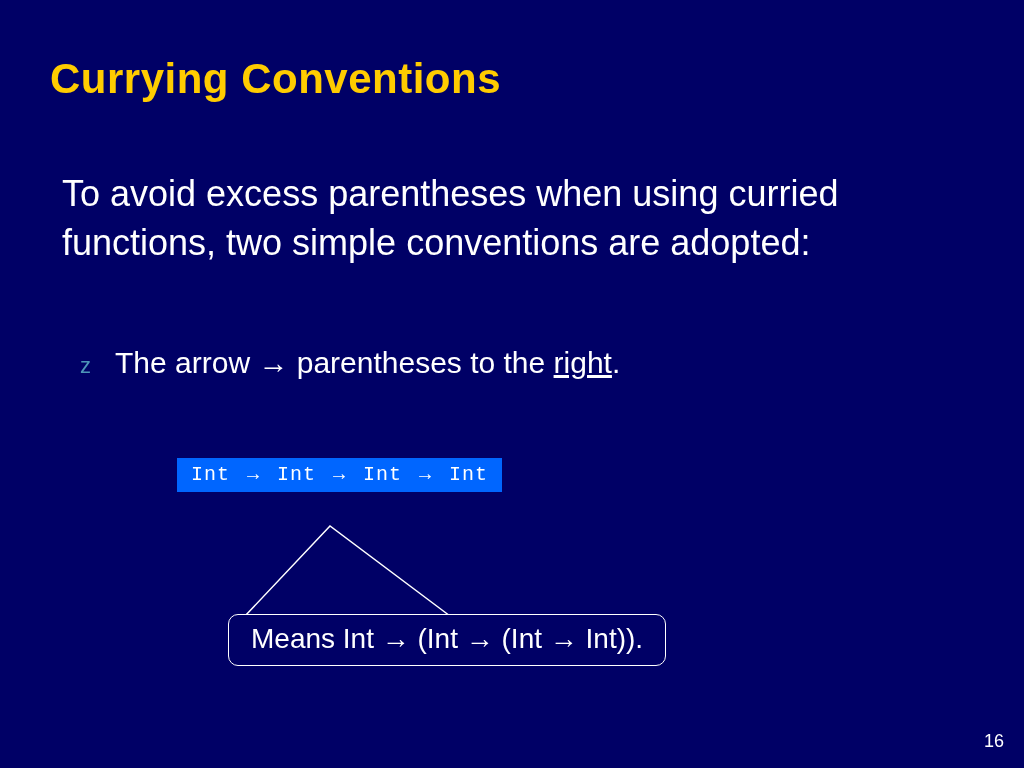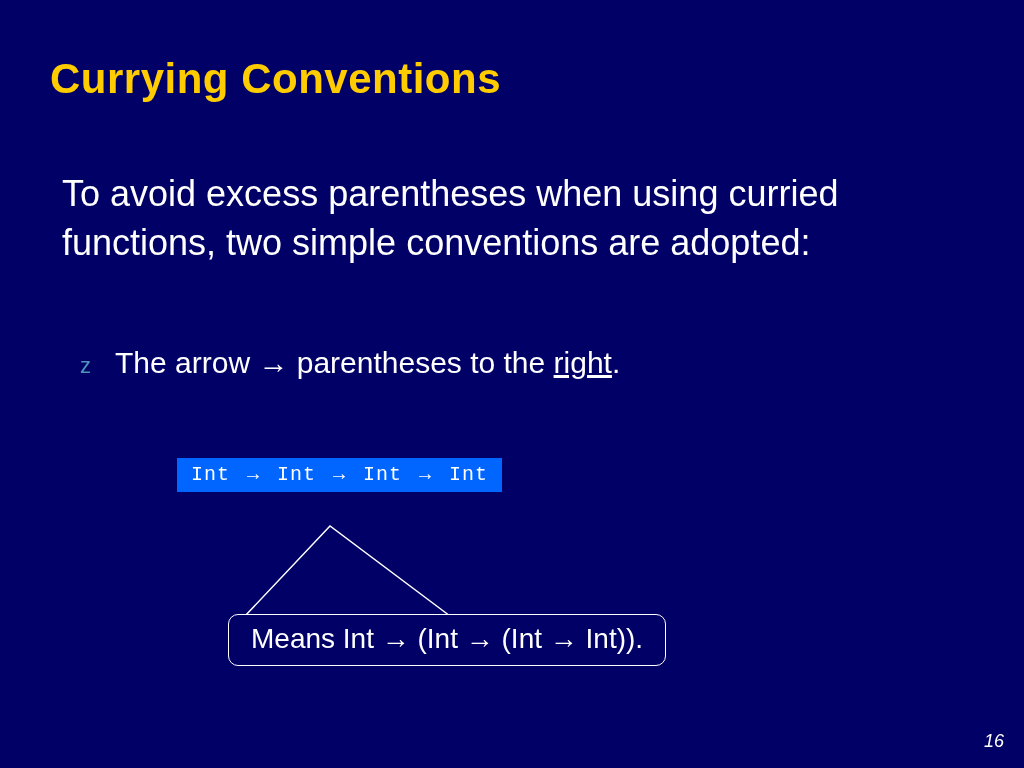--- a/index.html
+++ b/index.html
@@ -81,21 +81,20 @@
     width: 300px;
     height: 120px;
     pointer-events: none;
   }
   .page-num {
     position: absolute;
     right: 20px;
     bottom: 16px;
     font-size: 18px;
     color: #ffffff;
-    font-style: italic;
   }
 </style>
 </head>
 <body>
 
 <div class="title">Currying Conventions</div>
 
 <div class="intro">To avoid excess parentheses when using curried functions, two simple conventions are adopted:</div>
 
 <div class="bullet-row">

